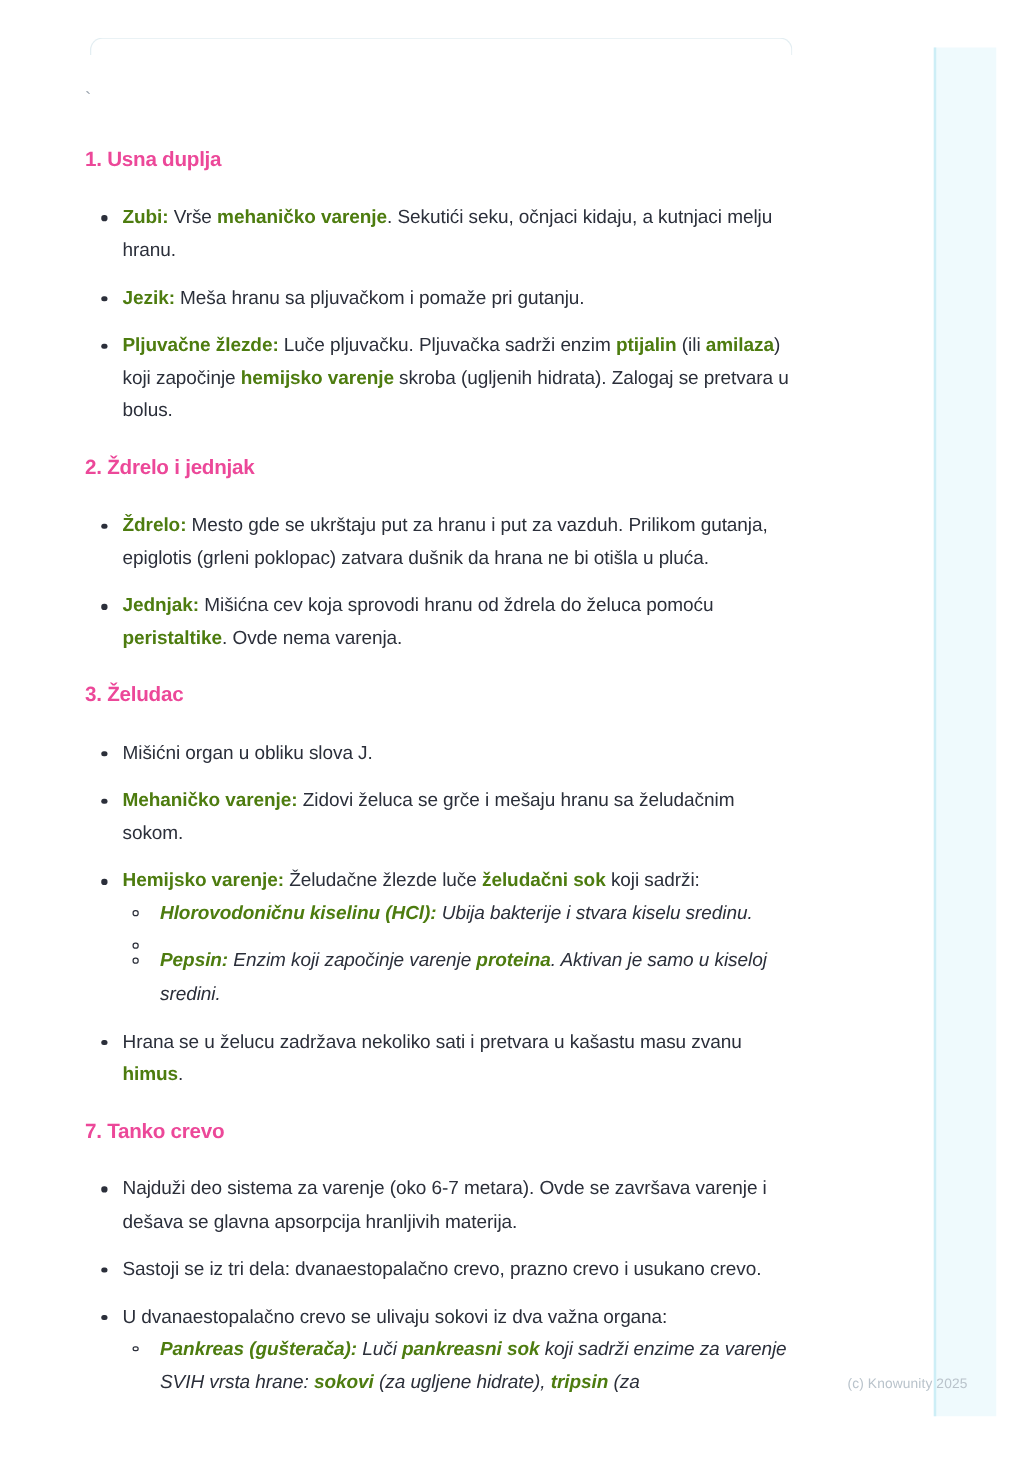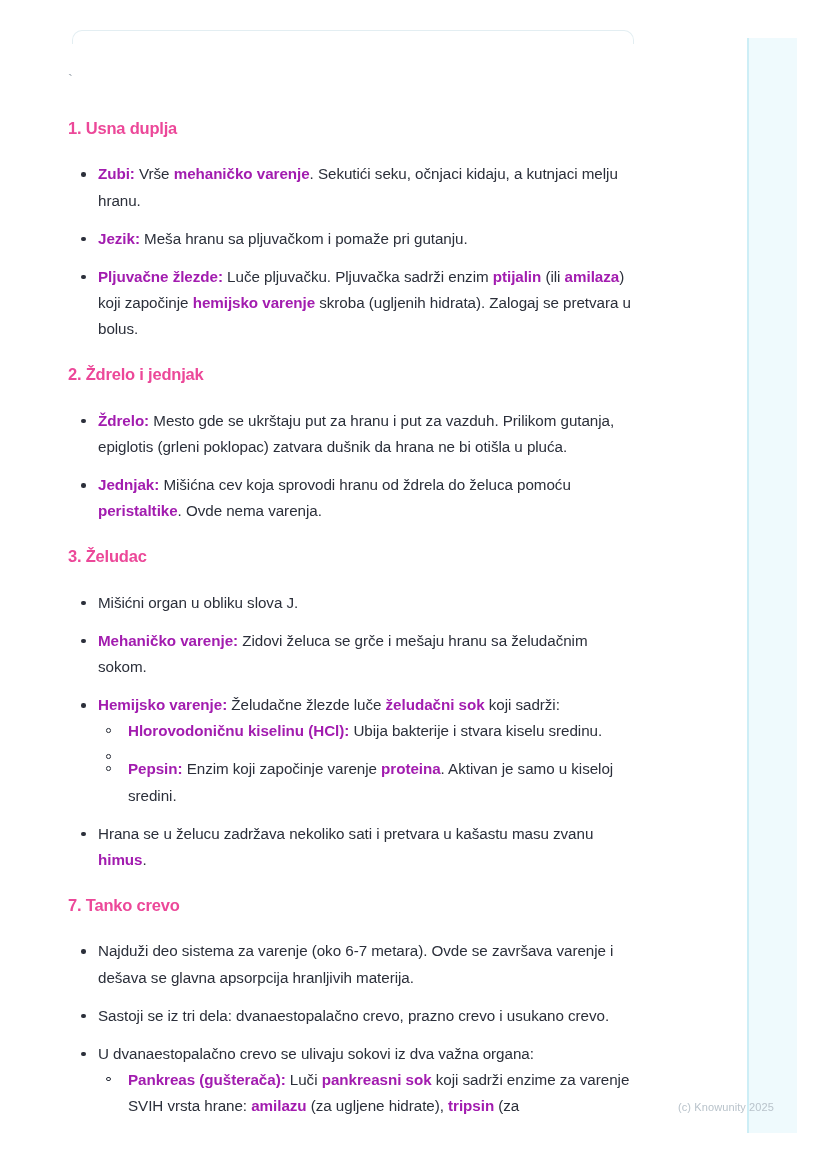--- a/index.html
+++ b/index.html
@@ -101,20 +101,21 @@
     height: 4.5px;
     border-radius: 50%;
     background: #2b2f3a;
   }
   ul.bullets > li.bullet.nomark::before { display: none; }
 
   ul.subbullets {
     list-style: none;
     margin: 0;
     padding: 0;
+    font-style: italic;
   }
   ul.subbullets > li.subbullet {
     position: relative;
     padding-left: 30px;
     font-size: 15.2px;
     line-height: 1.72;
     color: #2b2f3a;
     letter-spacing: -0.05px;
   }
   ul.subbullets > li.subbullet::before {
@@ -123,21 +124,21 @@
     left: 8px;
     top: 10px;
     width: 4.5px;
     height: 4.5px;
     border-radius: 50%;
     border: 1.2px solid #2b2f3a;
     background: transparent;
     box-sizing: border-box;
   }
 
-  b, .b { font-weight: bold; color: #a21caf; }
+  b, .b { font-weight: bold; color: #4d7c0f; }
 
   .gap-head { height: 22px; }
   .gap-after-list { height: 22px; }
 
   
   #watermark {
     position: absolute;
     left: 678px;
     top: 1101px;
     font-family: "Liberation Sans", sans-serif;
@@ -194,18 +195,18 @@
     </ul>
     <div class="gap-after-list"></div>
     <h2 class="section-heading">7. Tanko crevo</h2>
     <div class="gap-head"></div>
     <ul class="bullets">
       <li class="bullet"><span><span>Najduži deo sistema za varenje (oko 6-7 metara). Ovde se završava varenje i dešava se glavna apsorpcija hranljivih materija.</span></span></li>
       <li class="bullet nomark" style="height: 12px; padding: 0px;"></li>
       <li class="bullet"><span><span>Sastoji se iz tri dela: dvanaestopalačno crevo, prazno crevo i usukano crevo.</span></span></li>
       <li class="bullet nomark" style="height: 12px; padding: 0px;"></li>
       <li class="bullet"><span><span>U dvanaestopalačno crevo se ulivaju sokovi iz dva važna organa:</span></span><ul class="subbullets">
-          <li class="subbullet"><span><span class="b">Pankreas (gušterača):</span><span> Luči </span><span class="b">pankreasni sok</span><span> koji sadrži enzime za varenje SVIH vrsta hrane: </span><span class="b">amilazu</span><span> (za ugljene hidrate), </span><span class="b">tripsin</span><span> (za</span></span></li>
+          <li class="subbullet"><span><span class="b">Pankreas (gušterača):</span><span> Luči </span><span class="b">pankreasni sok</span><span> koji sadrži enzime za varenje SVIH vrsta hrane: </span><span class="b">sokovi</span><span> (za ugljene hidrate), </span><span class="b">tripsin</span><span> (za</span></span></li>
         </ul></li>
     </ul>
   </div>
 
 <div id="watermark">(c) Knowunity 2025</div>
 
 </body></html>

